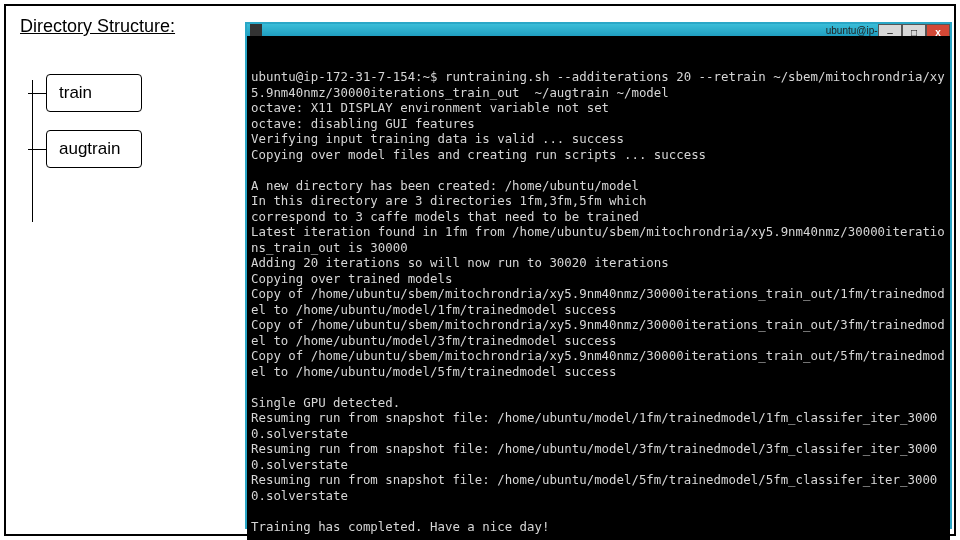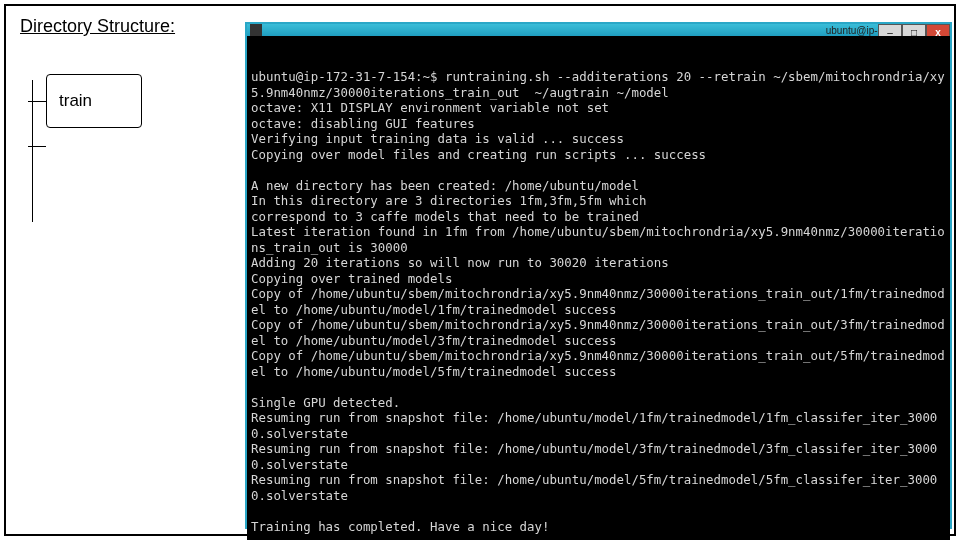--- a/index.html
+++ b/index.html
@@ -37,21 +37,21 @@
     width: 1px; height: 142px;
     background: #000;
   }
   .tree-hline {
     width: 18px; height: 1px;
     background: #000;
   }
   .tree-node {
     border: 1px solid #000;
     border-radius: 4px;
-    padding: 16px 12px;
+    padding: 8px 12px;
     min-width: 96px;
     background: #fff;
     font-size: 17px;
   }
   .tree-node.selected {
     background: #fadf88;
   }
   .terminal-window {
     position: absolute;
     top: 16px; left: 239px;
@@ -123,20 +123,21 @@
 
   <div class="tree-vline"></div>
 
   <div class="tree">
     <div class="tree-branch">
       <div class="tree-hline"></div>
       <div class="tree-node">train</div>
     </div>
     <div class="tree-branch">
       <div class="tree-hline"></div>
+      <div class="tree-node">augtrain</div>
     </div>
   </div>
 
   <div class="terminal-window">
     <div class="titlebar">
       <div class="titlebar-icon"></div>
       <div class="titlebar-title">ubuntu@ip-172-31-7-154: ~</div>
       <div class="titlebar-buttons">
         <div class="tb-btn">–</div>
         <div class="tb-btn">□</div>

